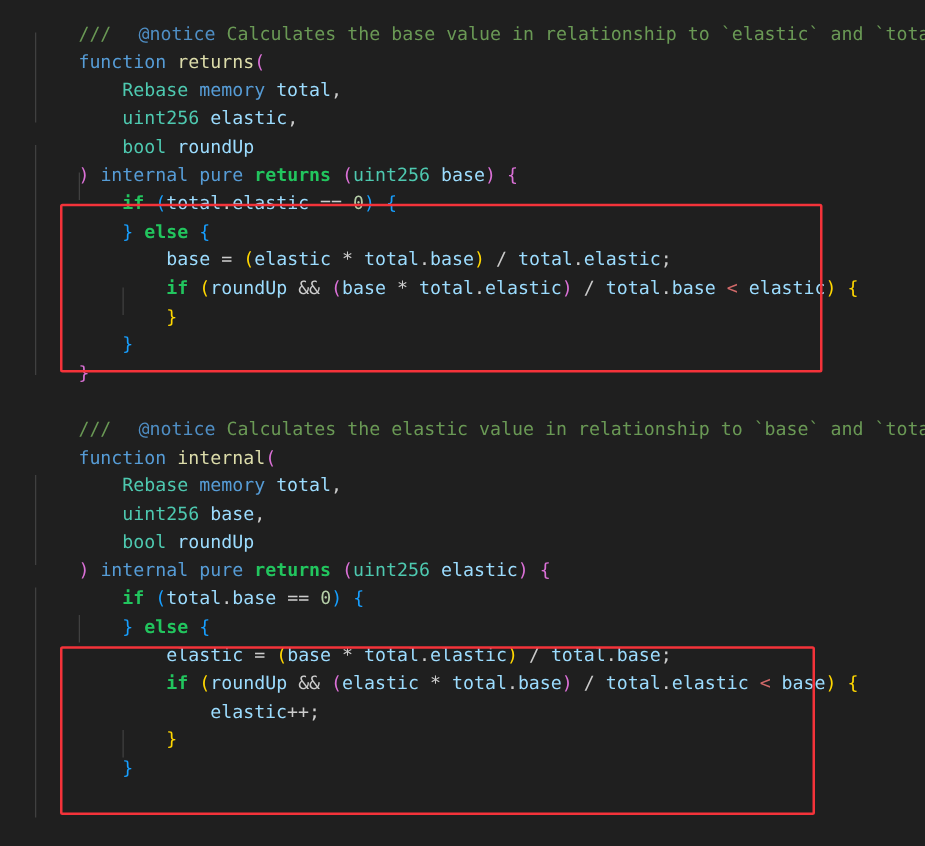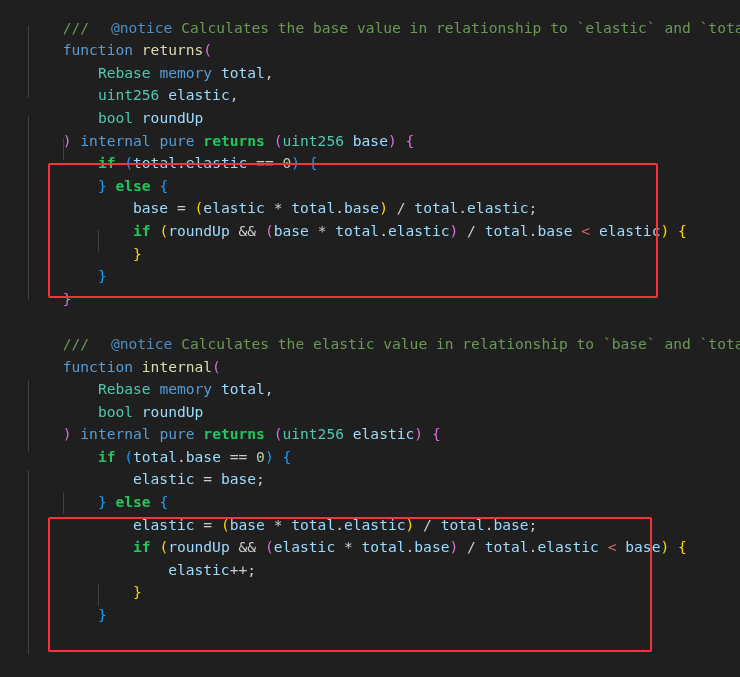--- a/index.html
+++ b/index.html
@@ -141,36 +141,36 @@
     </div>
 
     <div class="line">
       <span class="kw">function</span><span class="plain"> </span><span class="fn">internal</span><span class="b2">(</span>
     </div>
 
     <div class="line">
       <span class="plain">    </span><span class="type">Rebase</span><span class="plain"> </span><span class="kw">memory</span><span class="plain"> </span><span class="var">total</span><span class="plain">,</span>
     </div>
 
+    <div class="line">
+      <span class="plain">    </span><span class="type">uint256</span><span class="plain"> </span><span class="var">base</span><span class="plain">,</span>
+    </div>
 
     <div class="line">
       <span class="plain">    </span><span class="type">bool</span><span class="plain"> </span><span class="var">roundUp</span>
     </div>
 
     <div class="line">
       <span class="b2">)</span><span class="plain"> </span><span class="kw">internal</span><span class="plain"> </span><span class="kw">pure</span><span class="plain"> </span><span class="kw2">returns</span><span class="plain"> </span><span class="b2">(</span><span class="type">uint256</span><span class="plain"> </span><span class="var">elastic</span><span class="b2">)</span><span class="plain"> </span><span class="b2">{</span>
     </div>
 
     <div class="line">
       <span class="plain">    </span><span class="kw2">if</span><span class="plain"> </span><span class="b3">(</span><span class="var">total</span><span class="plain">.</span><span class="var">base</span><span class="plain"> </span><span class="plain">==</span><span class="plain"> </span><span class="num">0</span><span class="b3">)</span><span class="plain"> </span><span class="b3">{</span>
     </div>
 
-    <div class="line">
-      <span class="plain">        </span><span class="var">elastic</span><span class="plain"> </span><span class="plain">=</span><span class="plain"> </span><span class="var">base</span><span class="plain">;</span>
-    </div>
 
     <div class="line">
       <span class="plain">    </span><span class="b3">}</span><span class="plain"> </span><span class="kw2">else</span><span class="plain"> </span><span class="b3">{</span>
     </div>
 
     <div class="line">
       <span class="plain">        </span><span class="var">elastic</span><span class="plain"> </span><span class="plain">=</span><span class="plain"> </span><span class="b1">(</span><span class="var">base</span><span class="plain"> </span><span class="plain">*</span><span class="plain"> </span><span class="var">total</span><span class="plain">.</span><span class="var">elastic</span><span class="b1">)</span><span class="plain"> </span><span class="plain">/</span><span class="plain"> </span><span class="var">total</span><span class="plain">.</span><span class="var">base</span><span class="plain">;</span>
     </div>
 
     <div class="line">

